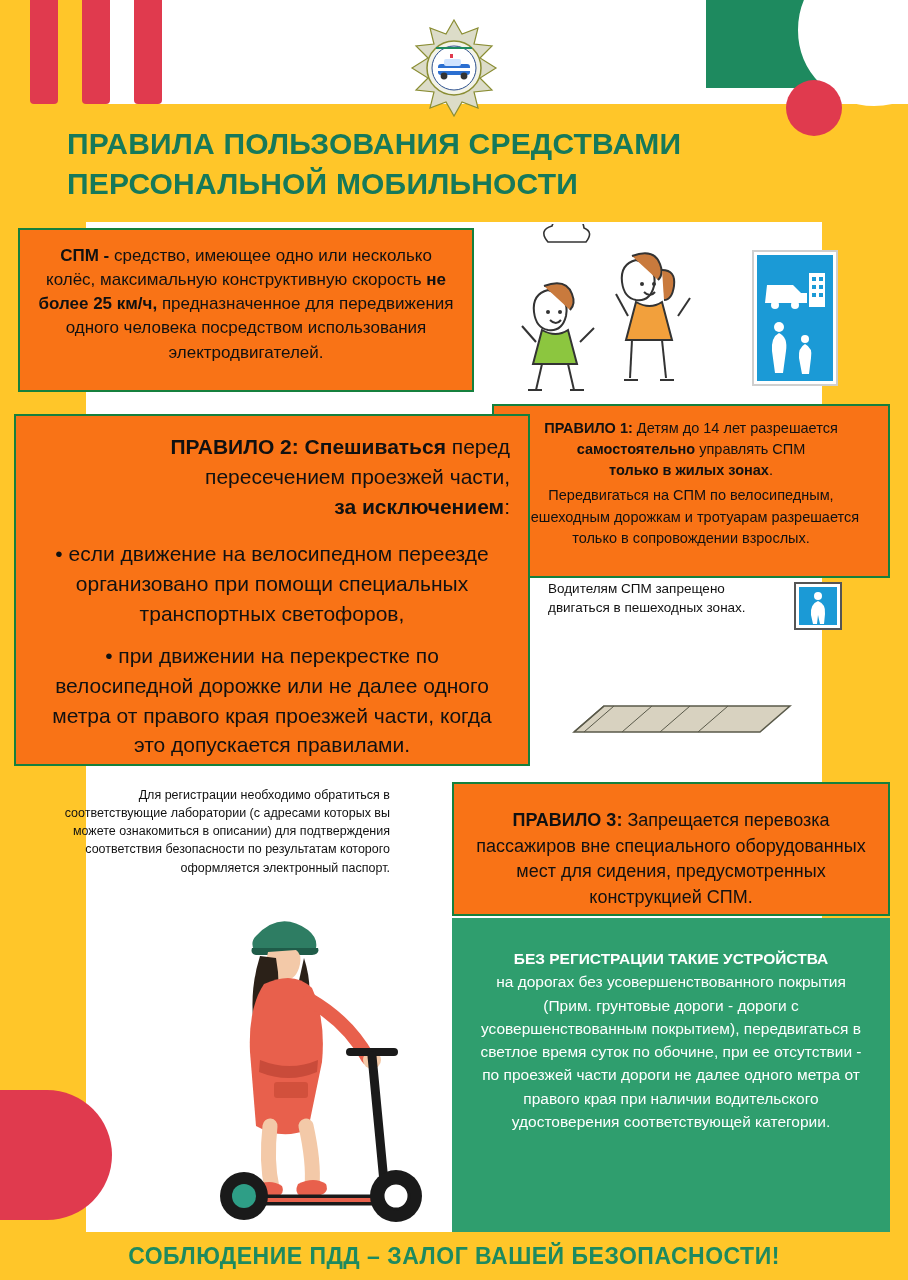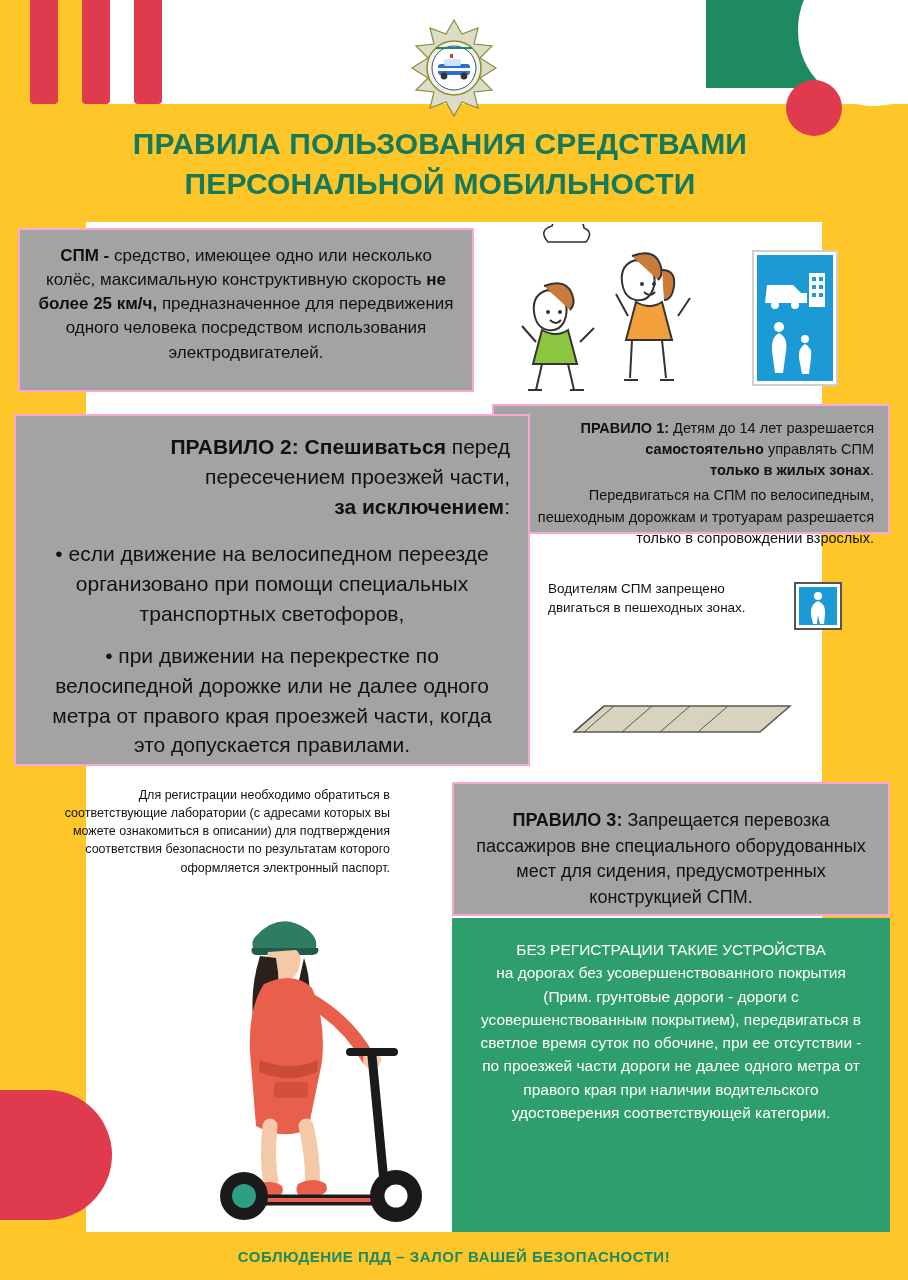--- a/index.html
+++ b/index.html
@@ -28,59 +28,59 @@
   .red-dot-top{position:absolute;right:66px;top:80px;width:56px;height:56px;border-radius:50%;background:#e03a4e;}
 
   .red-blob{position:absolute;left:-58px;top:1090px;width:170px;height:130px;background:#e03a4e;border-radius:0 100px 100px 0;}
   .green-dots{position:absolute;right:30px;top:1020px;width:44px;}
   .green-dots i{display:block;width:42px;height:42px;border-radius:50%;background:#1e8a5f;margin-bottom:26px;}
 
   
   .emblem{position:absolute;left:406px;top:18px;width:96px;height:100px;}
 
   
-  .title{position:absolute;left:56px;top:124px;width:768px;text-align:center;color:#16795a;
+  .title{position:absolute;left:67px;top:124px;width:768px;color:#16795a;
     font-size:30px;font-weight:bold;line-height:1.33;letter-spacing:.2px;}
 
   
-  .box{position:absolute;background:#a3a3a3;border:2px solid #f9a8d4;box-sizing:border-box;}
+  .box{position:absolute;background:#f97316;border:2px solid #15803d;box-sizing:border-box;}
   .box p{margin:0;}
 
   .def-box{left:18px;top:228px;width:456px;height:164px;padding:14px 18px;
     font-size:17px;line-height:1.42;text-align:center;color:#111;}
   .def-box b{font-weight:bold;}
 
-  .rule1-box{left:492px;top:404px;width:398px;height:130px;padding:12px 14px;
-    font-size:14.5px;line-height:1.46;text-align:right;color:#111;}
+  .rule1-box{left:492px;top:404px;width:398px;height:174px;padding:12px 14px;
+    font-size:14.5px;line-height:1.46;text-align:center;color:#111;}
 
   .rule2-box{left:14px;top:414px;width:516px;height:352px;padding:16px 18px;
     font-size:21px;line-height:1.42;text-align:center;color:#111;}
   .rule2-box .lead{margin-bottom:18px;text-align:right;}
   .rule2-box .bullets{text-align:center;margin-top:12px;}
 
   .rule3-box{left:452px;top:782px;width:438px;height:134px;padding:24px 16px;
     font-size:18px;line-height:1.42;text-align:center;color:#111;}
 
   
   .note-ped{position:absolute;left:548px;top:580px;width:238px;font-size:13.5px;line-height:1.4;
     text-align:left;color:#111;}
   .note-mass{position:absolute;left:538px;top:646px;width:300px;font-size:14px;line-height:1.45;
     text-align:center;color:#111;}
   .note-reg{position:absolute;left:60px;top:786px;width:330px;font-size:12.5px;line-height:1.45;
     text-align:right;color:#111;}
 
   
   .green-block{position:absolute;left:452px;top:918px;width:438px;height:314px;background:#2f9e6e;
     color:#ffffff;padding:20px 22px;box-sizing:border-box;text-align:center;font-size:15.5px;line-height:1.5;}
-  .green-block .head{font-weight:normal;}
+  .green-block .head{font-weight:bold;margin-top:9px;}
 
   
   .footer{position:absolute;left:0;top:1232px;width:908px;height:48px;background:#ffc629;
     display:flex;align-items:center;justify-content:center;}
-  .footer span{color:#1e8a5f;font-weight:bold;font-size:15px;letter-spacing:.5px;}
+  .footer span{color:#1e8a5f;font-weight:bold;font-size:23px;letter-spacing:.5px;}
 
   
   .sign-res{position:absolute;left:754px;top:252px;width:82px;height:132px;background:#1b9ad6;
     border:3px solid #ffffff;box-shadow:0 0 0 2px #cfcfcf;box-sizing:border-box;}
   .sign-ped{position:absolute;left:796px;top:584px;width:44px;height:44px;background:#1b9ad6;
     border:3px solid #ffffff;box-shadow:0 0 0 2px #555;box-sizing:border-box;}
 
   .deck{position:absolute;left:562px;top:698px;width:230px;height:46px;}
   svg{display:block;}
 </style>

